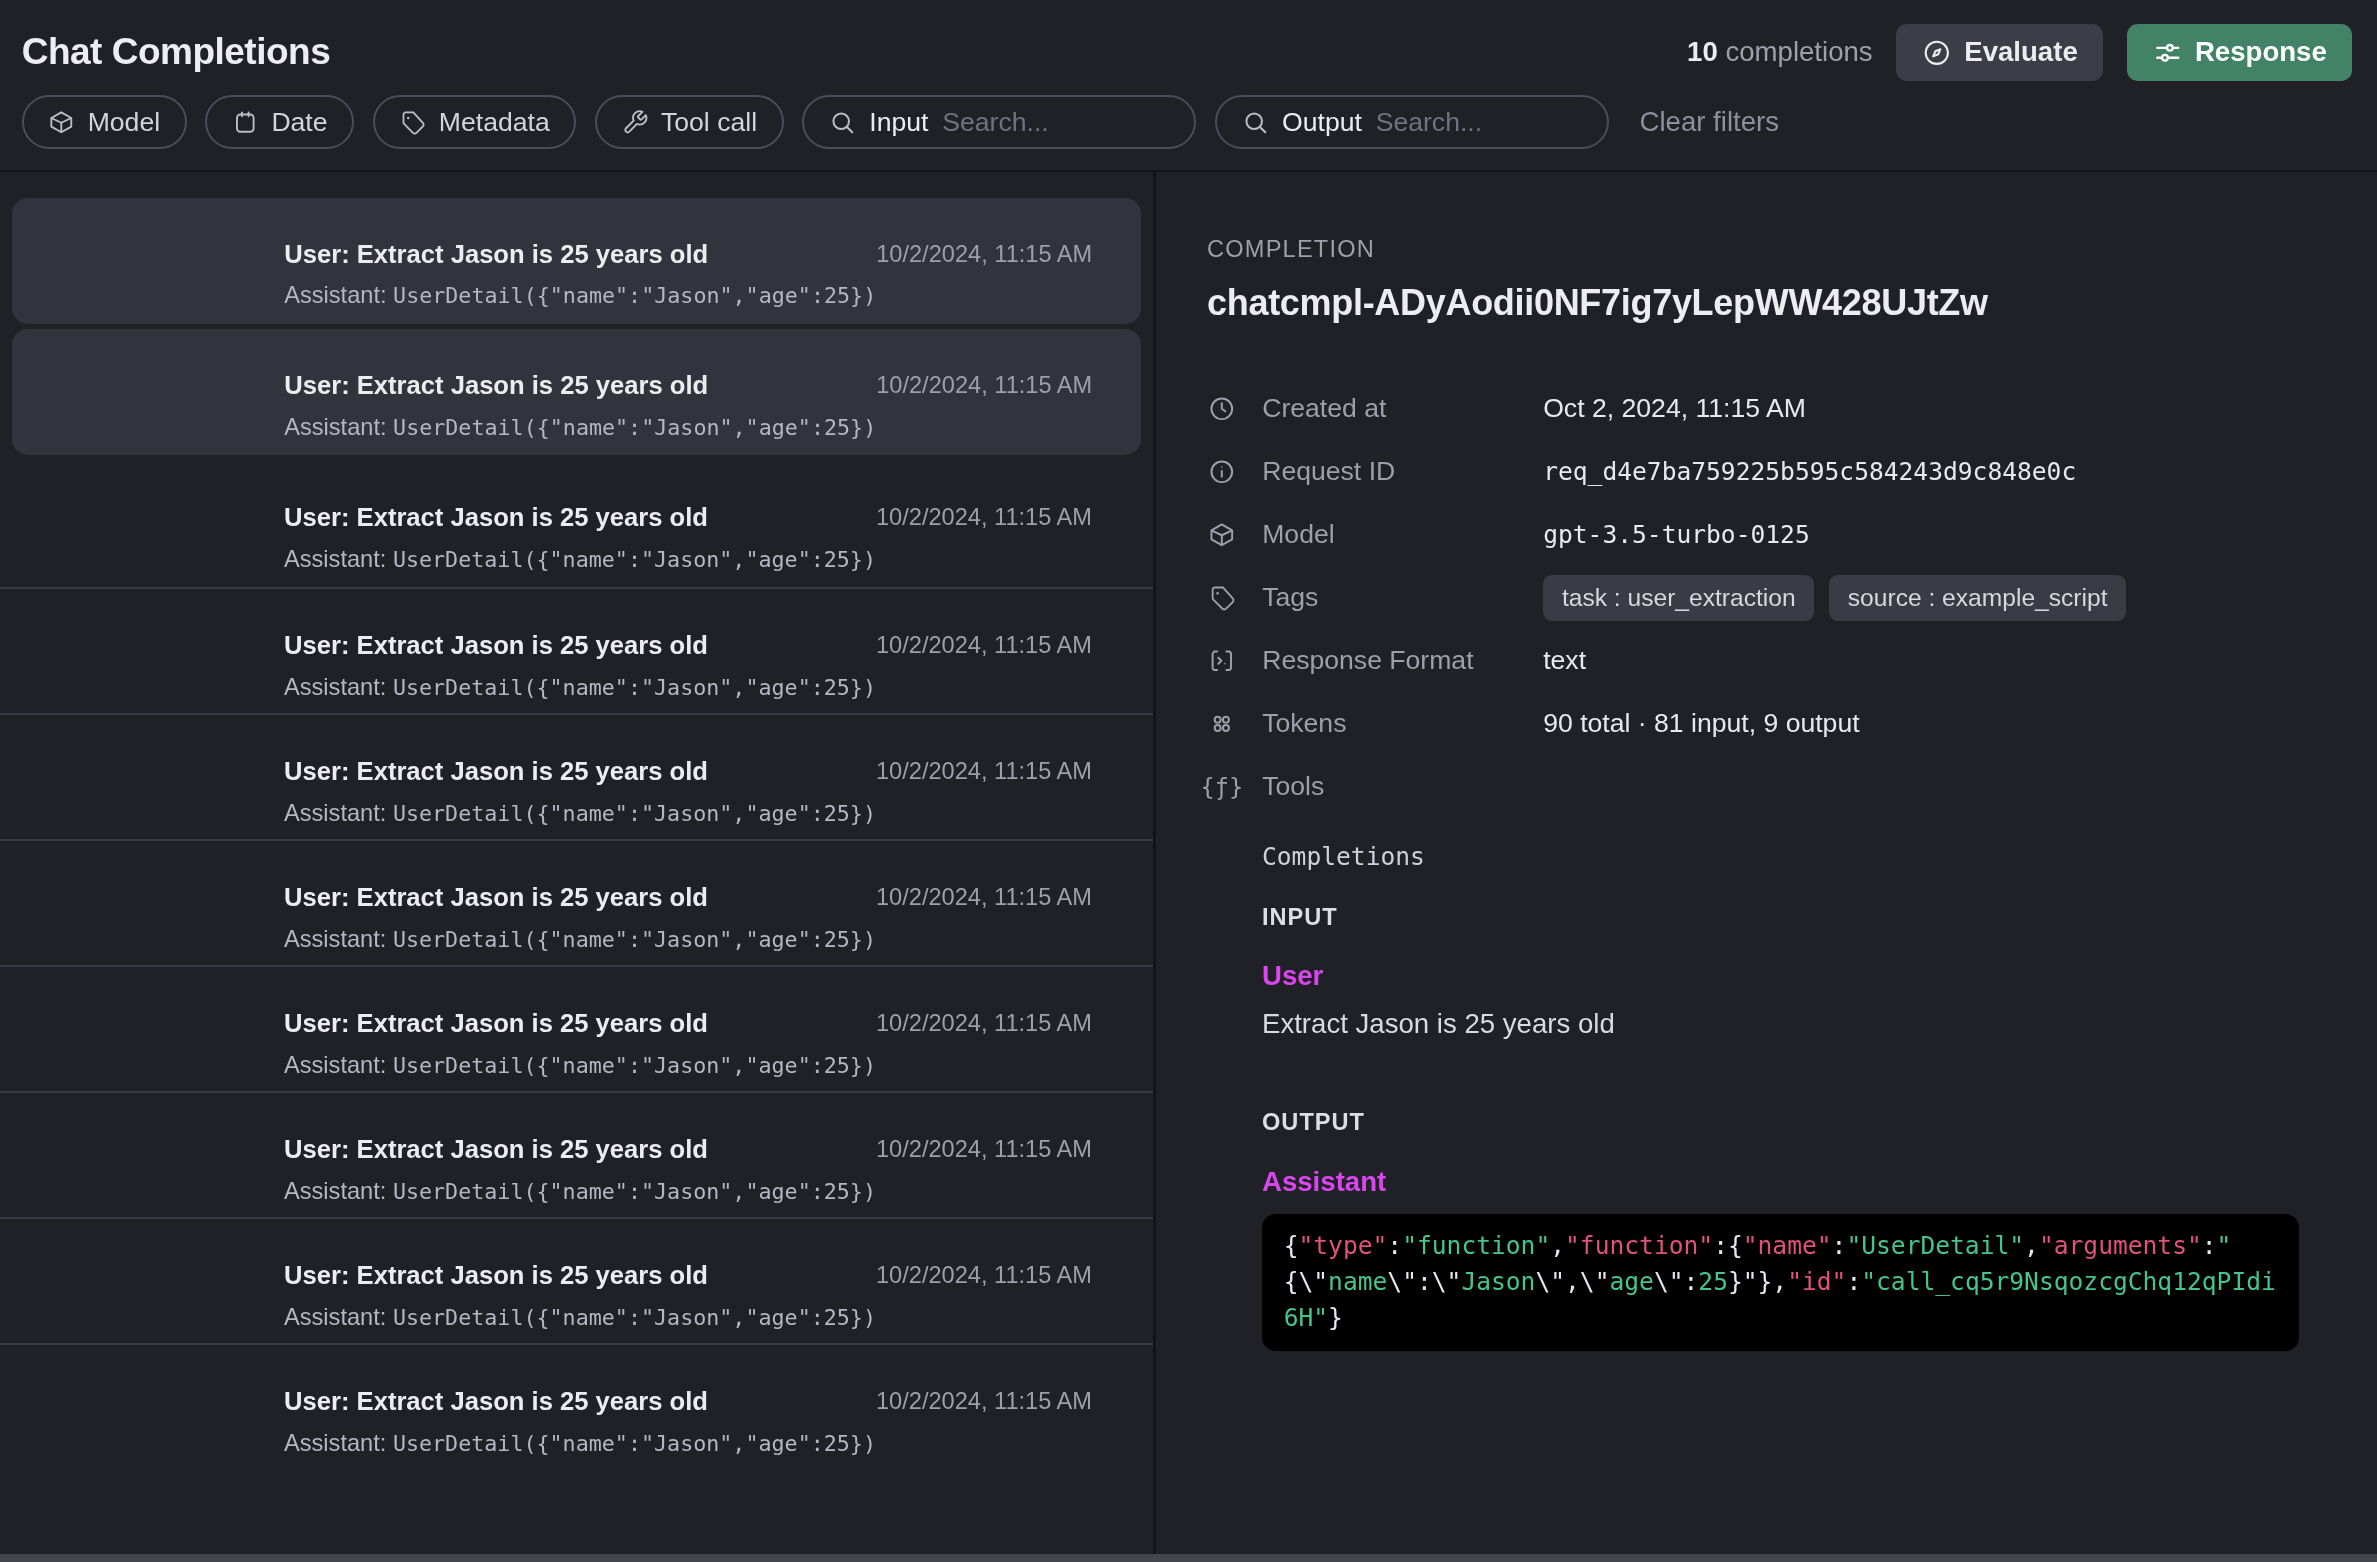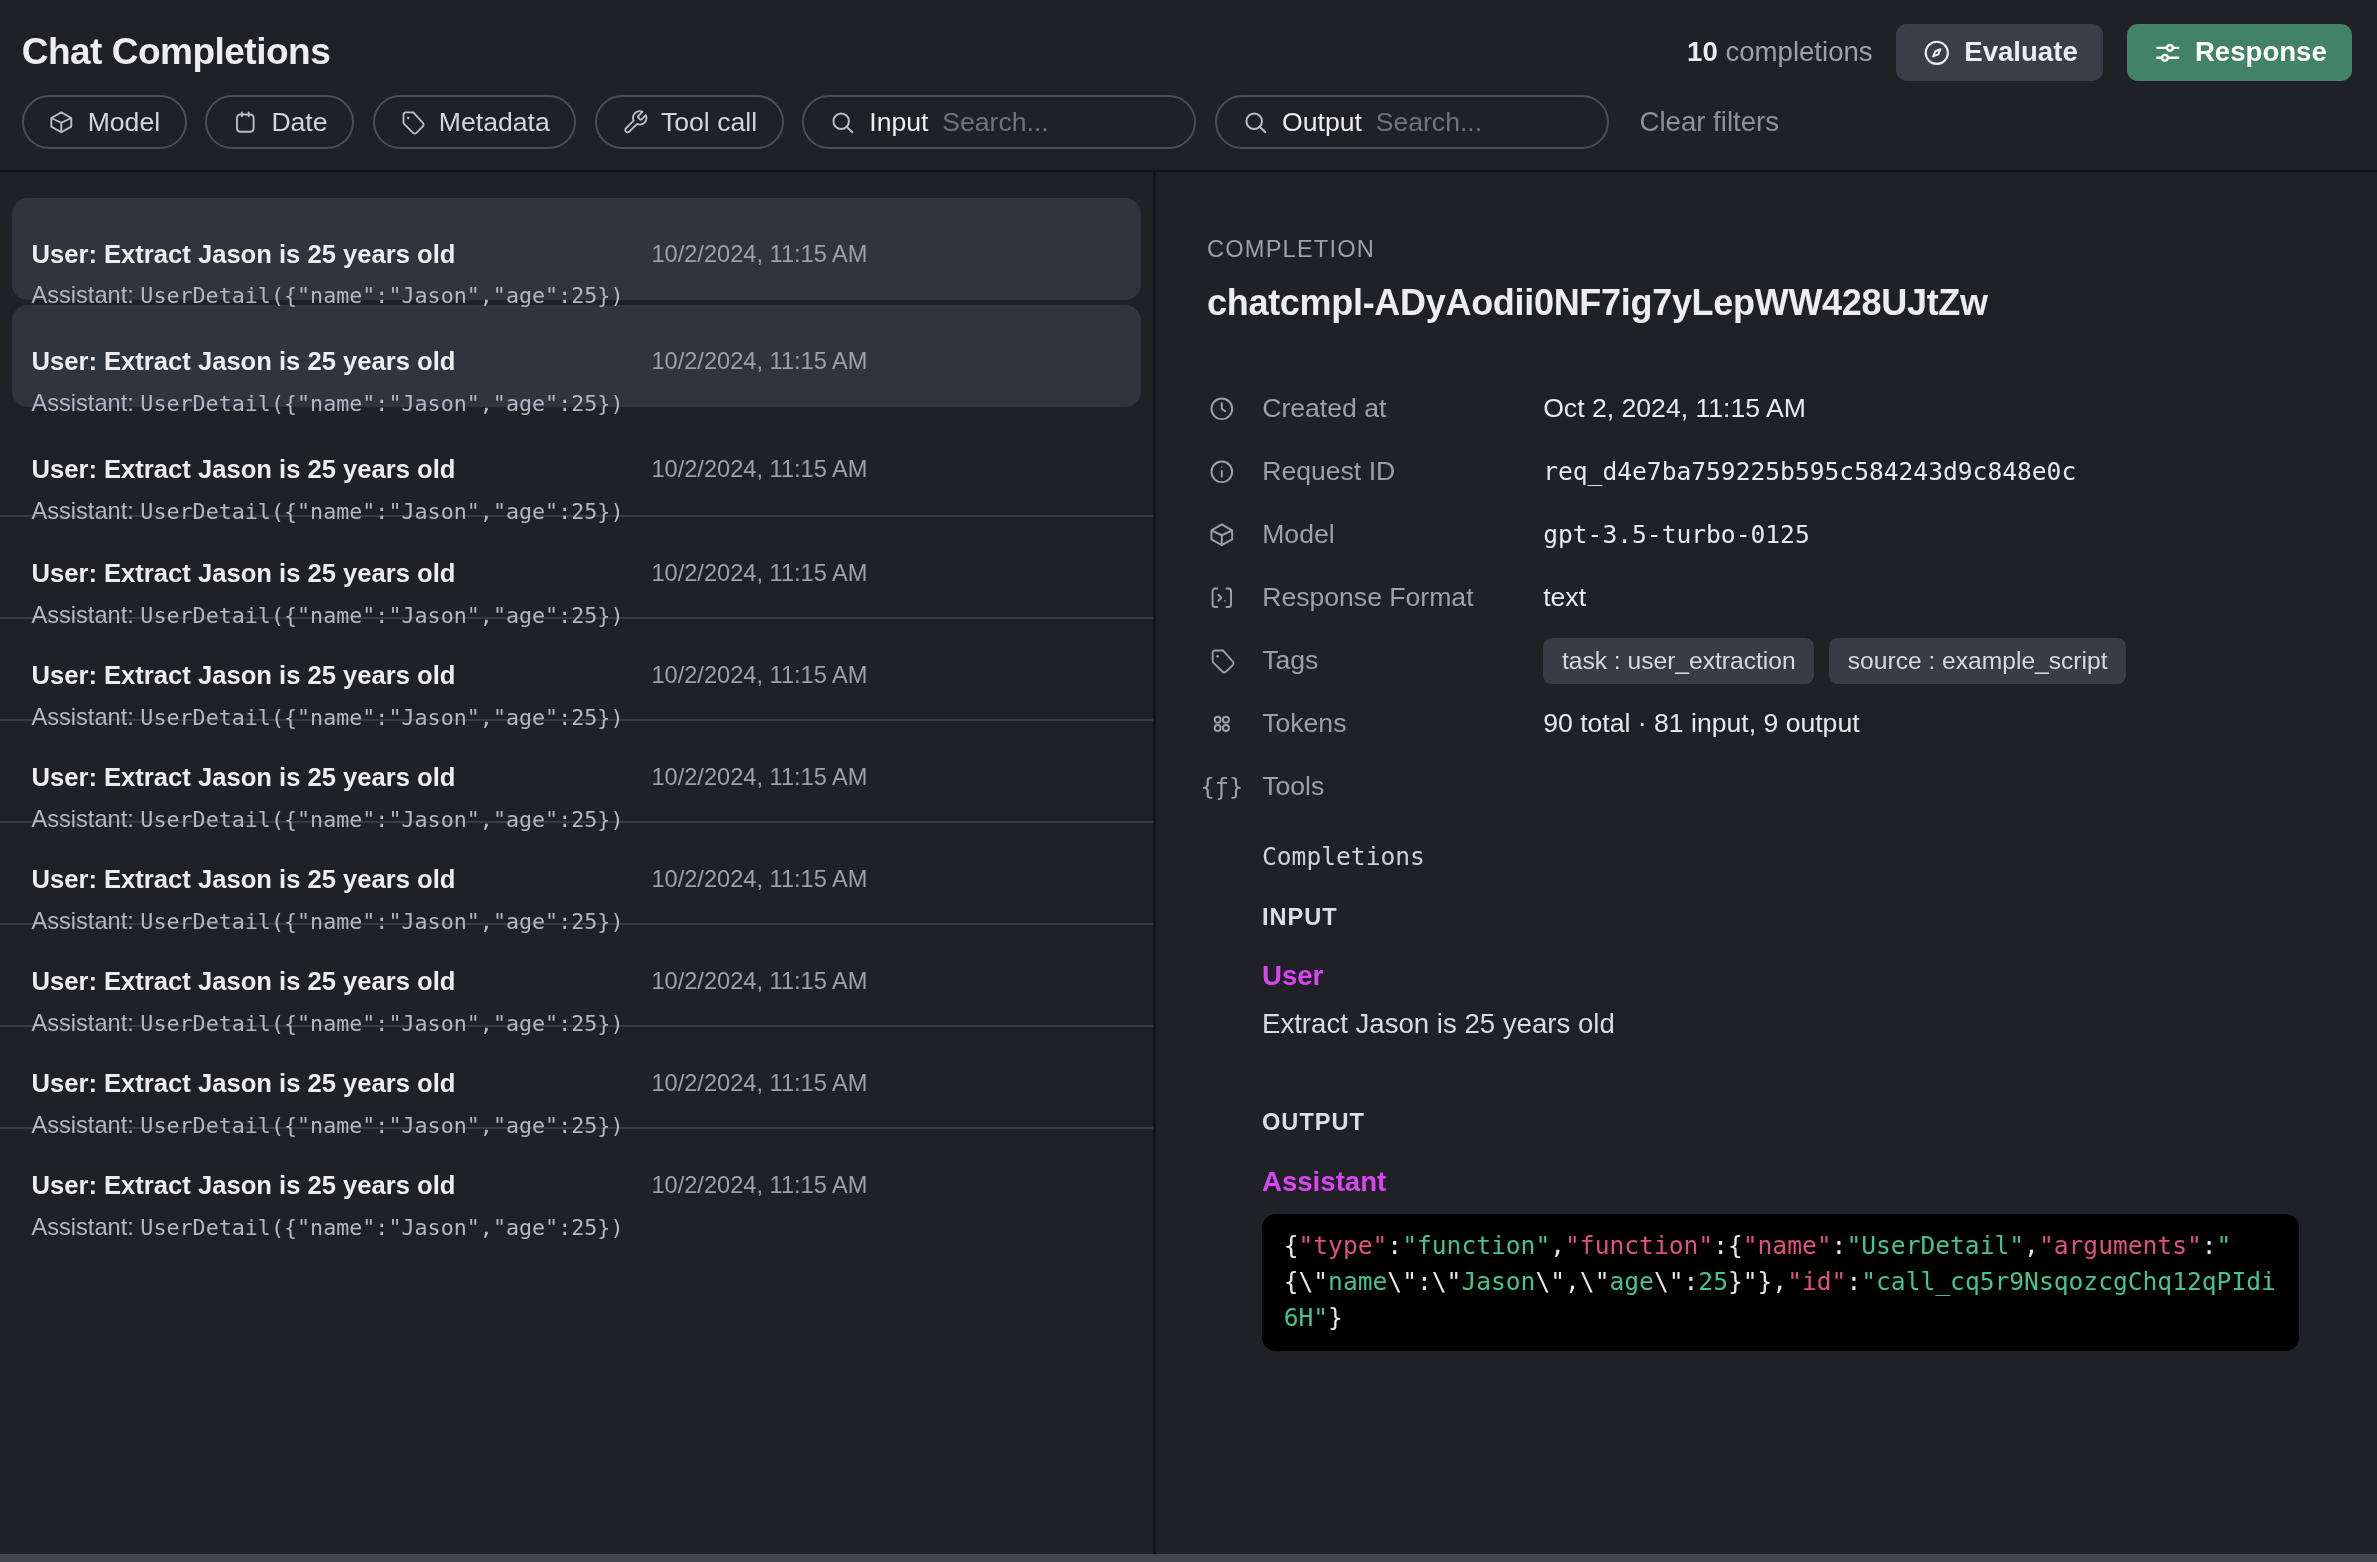--- a/index.html
+++ b/index.html
@@ -25,21 +25,21 @@
   .chip-search { width:394px; gap:13.8px; }
   .chip-search .lbl { color:#ececf1; }
   .chip-search .ph  { color:#70727e; }
   .clear { font-size:27.6px; color:#8e909b; margin-left:11.8px; line-height:54px; cursor:pointer; }
 
   
   .main { display:flex; height:1393px; border-top:2px solid #121318; }
 
   
   .list { width:1156px; flex:none; border-right:3px solid #131419; padding-top:25.6px; }
-  .row { height:102px; padding:39px 61px 0 31.5px; display:flex; justify-content:flex-start; cursor:pointer;gap:28px; }
+  .row { height:126px; padding:39px 61px 0 31.5px; display:flex; justify-content:flex-end; cursor:pointer; }
   .row.hl { margin:0 11.8px 5.9px 11.8px; padding:39px 49px 0 19.7px; background:#32343d; border-radius:15.8px; }
   .row:not(.hl) + .row:not(.hl) { border-top:2px solid #393a43; }
   .row-user { font-size:25.6px; font-weight:700; line-height:35px; color:#ececf1; }
   .row-assistant { margin-top:9.9px; font-size:23.6px; line-height:29.6px; color:#b4b6c1; }
   .row-assistant code { font-family:"DejaVu Sans Mono",monospace; font-size:21.7px; }
   .row-time { font-size:23.6px; color:#9d9fa9; line-height:35px; white-space:nowrap; }
 
   
   .detail { flex:1; padding:63px 79px 0 51px; overflow:hidden; }
   .eyebrow { font-size:23.6px; font-weight:500; color:#9d9fa9; letter-spacing:1.2px; line-height:29.6px; }
@@ -267,40 +267,40 @@
               <path d="M21 8.1L12 3 3 8.1v7.8L12 21l9-5.1z"></path>
               <path d="M12 12.4L3 8.1M12 12.4l9-4.3M12 12.4V21"></path>
             </svg>
         </span>
         <span class="flabel">Model</span>
         <span class="fvalue mono">gpt-3.5-turbo-0125</span>
       </div>
       <div class="field">
         <span class="ficon">
           <svg viewBox="0 0 24 24" fill="none" stroke="currentColor" stroke-width="1.7" stroke-linecap="round" stroke-linejoin="round">
-              <path d="M8 4H6.2A2.2 2.2 0 004 6.2v11.6A2.2 2.2 0 006.2 20H8M16 4h1.8A2.2 2.2 0 0120 6.2v11.6a2.2 2.2 0 01-2.2 2.2H16"></path>
-              <path d="M9 9.4l2.6 2.6L9 14.6"></path>
-              <circle cx="14.6" cy="14.6" r="0.7" fill="currentColor" stroke="none"></circle>
-            </svg>
-        </span>
-        <span class="flabel">Response Format</span>
-        <span class="fvalue">text</span>
-      </div>
-      <div class="field">
-        <span class="ficon">
-          <svg viewBox="0 0 24 24" fill="none" stroke="currentColor" stroke-width="1.7" stroke-linecap="round" stroke-linejoin="round">
               <path d="M12.6 2.6H5a2 2 0 00-2 2v7.6a2 2 0 00.6 1.4l8.4 8.4a2.3 2.3 0 003.3 0l6.1-6.1a2.3 2.3 0 000-3.3L13 3.2a2 2 0 00-1.4-.6z" transform="translate(1.2 .6) scale(.95)"></path>
               <circle cx="8.3" cy="8.1" r="1.1" fill="currentColor" stroke="none"></circle>
             </svg>
         </span>
         <span class="flabel">Tags</span>
         <span class="tags">
           <span class="tagpill">task : user_extraction</span>
           <span class="tagpill">source : example_script</span>
         </span>
+      </div>
+      <div class="field">
+        <span class="ficon">
+          <svg viewBox="0 0 24 24" fill="none" stroke="currentColor" stroke-width="1.7" stroke-linecap="round" stroke-linejoin="round">
+              <path d="M8 4H6.2A2.2 2.2 0 004 6.2v11.6A2.2 2.2 0 006.2 20H8M16 4h1.8A2.2 2.2 0 0120 6.2v11.6a2.2 2.2 0 01-2.2 2.2H16"></path>
+              <path d="M9 9.4l2.6 2.6L9 14.6"></path>
+              <circle cx="14.6" cy="14.6" r="0.7" fill="currentColor" stroke="none"></circle>
+            </svg>
+        </span>
+        <span class="flabel">Response Format</span>
+        <span class="fvalue">text</span>
       </div>
       <div class="field">
         <span class="ficon">
           <svg viewBox="0 0 24 24" fill="none" stroke="currentColor" stroke-width="1.7">
               <circle cx="8.4" cy="8.4" r="2.6"></circle>
               <circle cx="15.6" cy="8.4" r="2.6"></circle>
               <circle cx="8.4" cy="15.6" r="2.6"></circle>
               <circle cx="15.6" cy="15.6" r="2.6"></circle>
             </svg>
         </span>

